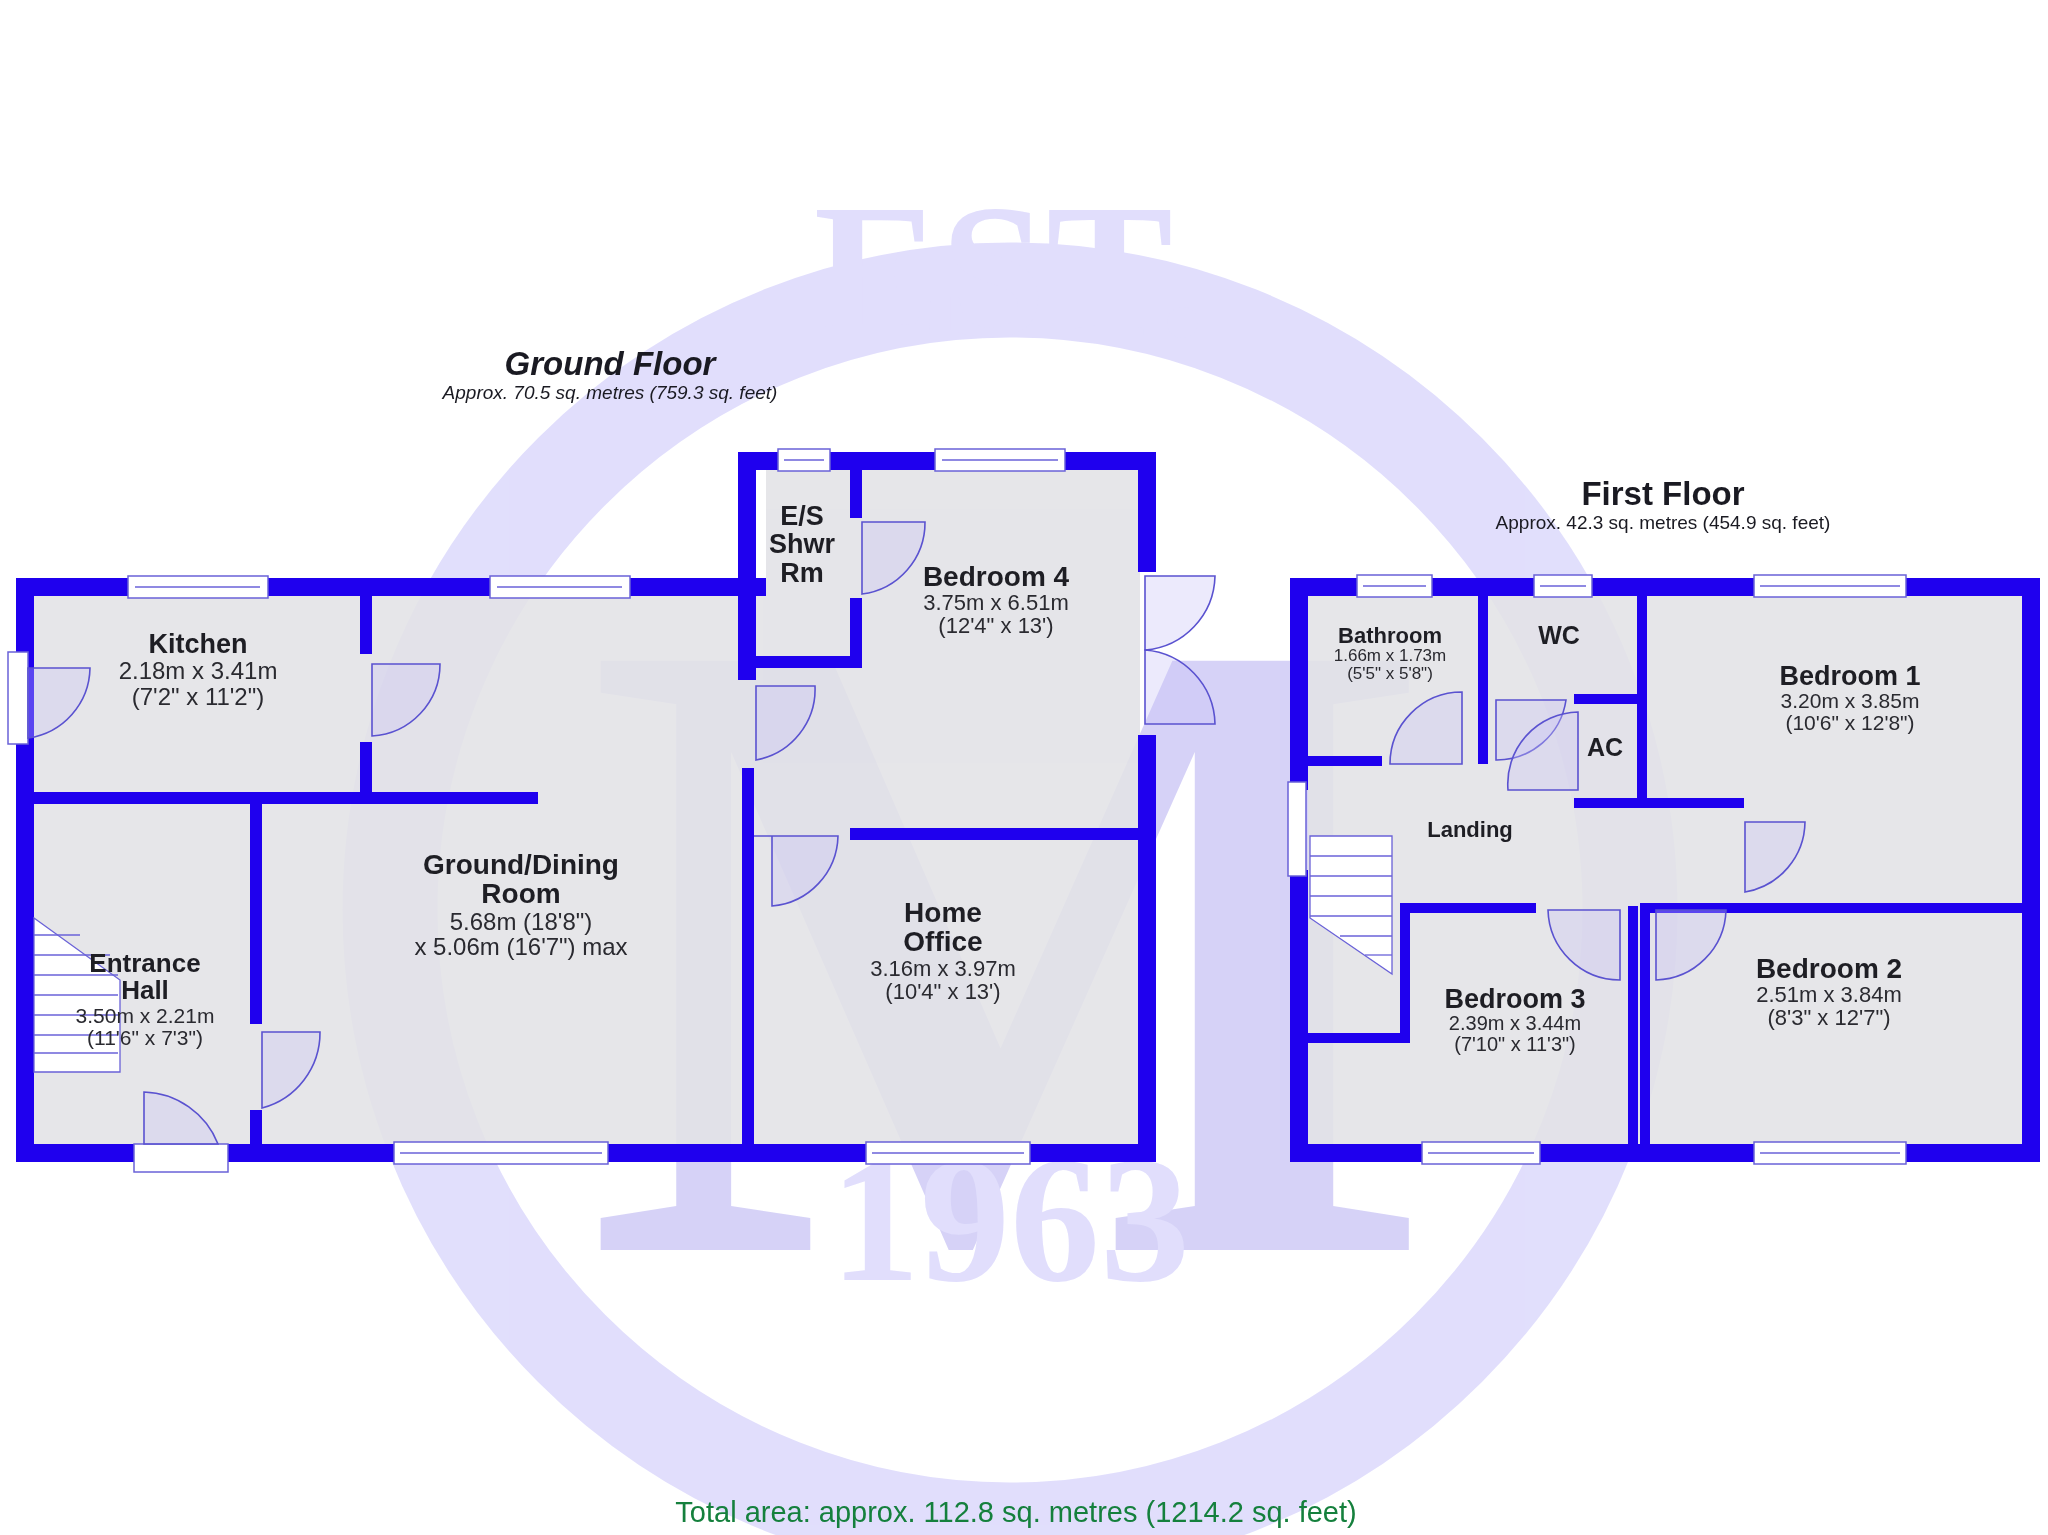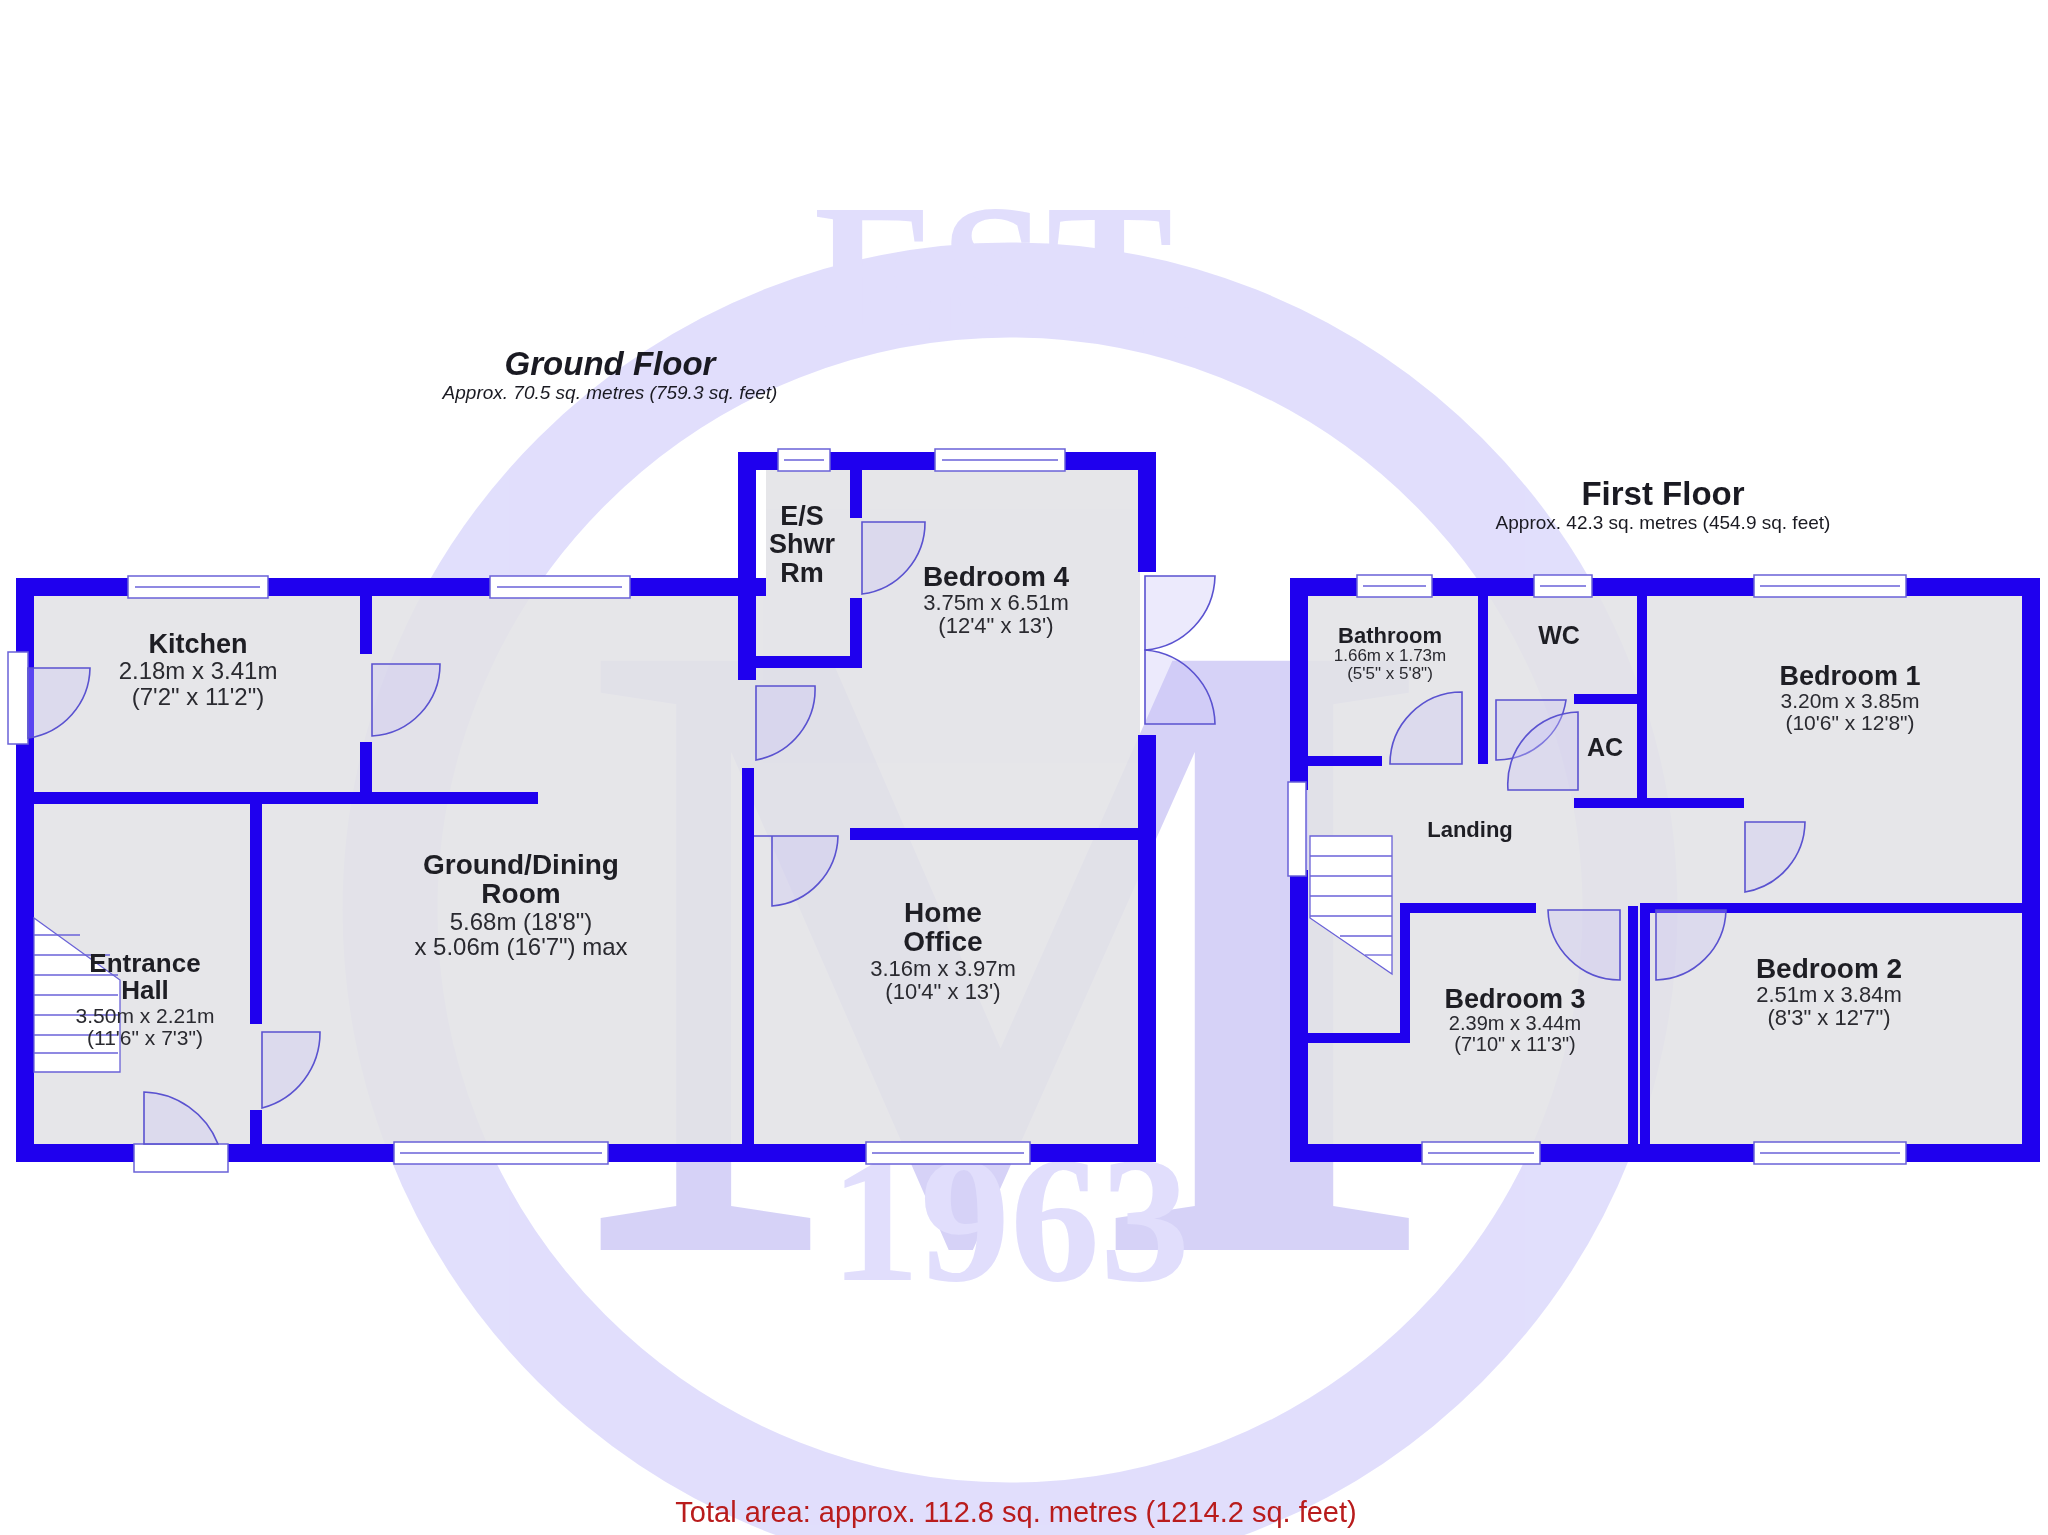--- a/index.html
+++ b/index.html
@@ -5,21 +5,21 @@
   html, body { margin:0; padding:0; background:#ffffff; }
   body { width:2048px; height:1535px; position:relative; overflow:hidden;
          font-family:"Liberation Sans", "DejaVu Sans", sans-serif; }
   #plan { position:absolute; left:0; top:0; width:2048px; height:1535px; }
   .lbl { position:absolute; text-align:center; color:#1e1e24; line-height:1.05; transform:translateX(-50%); white-space:nowrap; }
   .lbl .name { font-weight:bold; display:block; }
   .lbl .dim { display:block; color:#2a2a30; }
   .floor-title { position:absolute; text-align:center; transform:translateX(-50%); color:#1a1a22; white-space:nowrap; }
   .floor-title .t { font-weight:bold; font-size:33px; display:block; line-height:1.1; }
   .floor-title .a { font-size:19px; display:block; }
-  .total { position:absolute; left:1016px; top:1496px; transform:translateX(-50%); font-size:29px; color:#b91c1c; white-space:nowrap; }
+  .total { position:absolute; left:1016px; top:1496px; transform:translateX(-50%); font-size:29px; color:#15803d; white-space:nowrap; }
 </style>
 </head>
 <body>
 
 <svg id="plan" viewBox="0 0 2048 1535" xmlns="http://www.w3.org/2000/svg">
   <defs>
     <filter id="blur" x="-10%" y="-10%" width="120%" height="120%">
         <feGaussianBlur stdDeviation="3"></feGaussianBlur>
       </filter>
   </defs>

